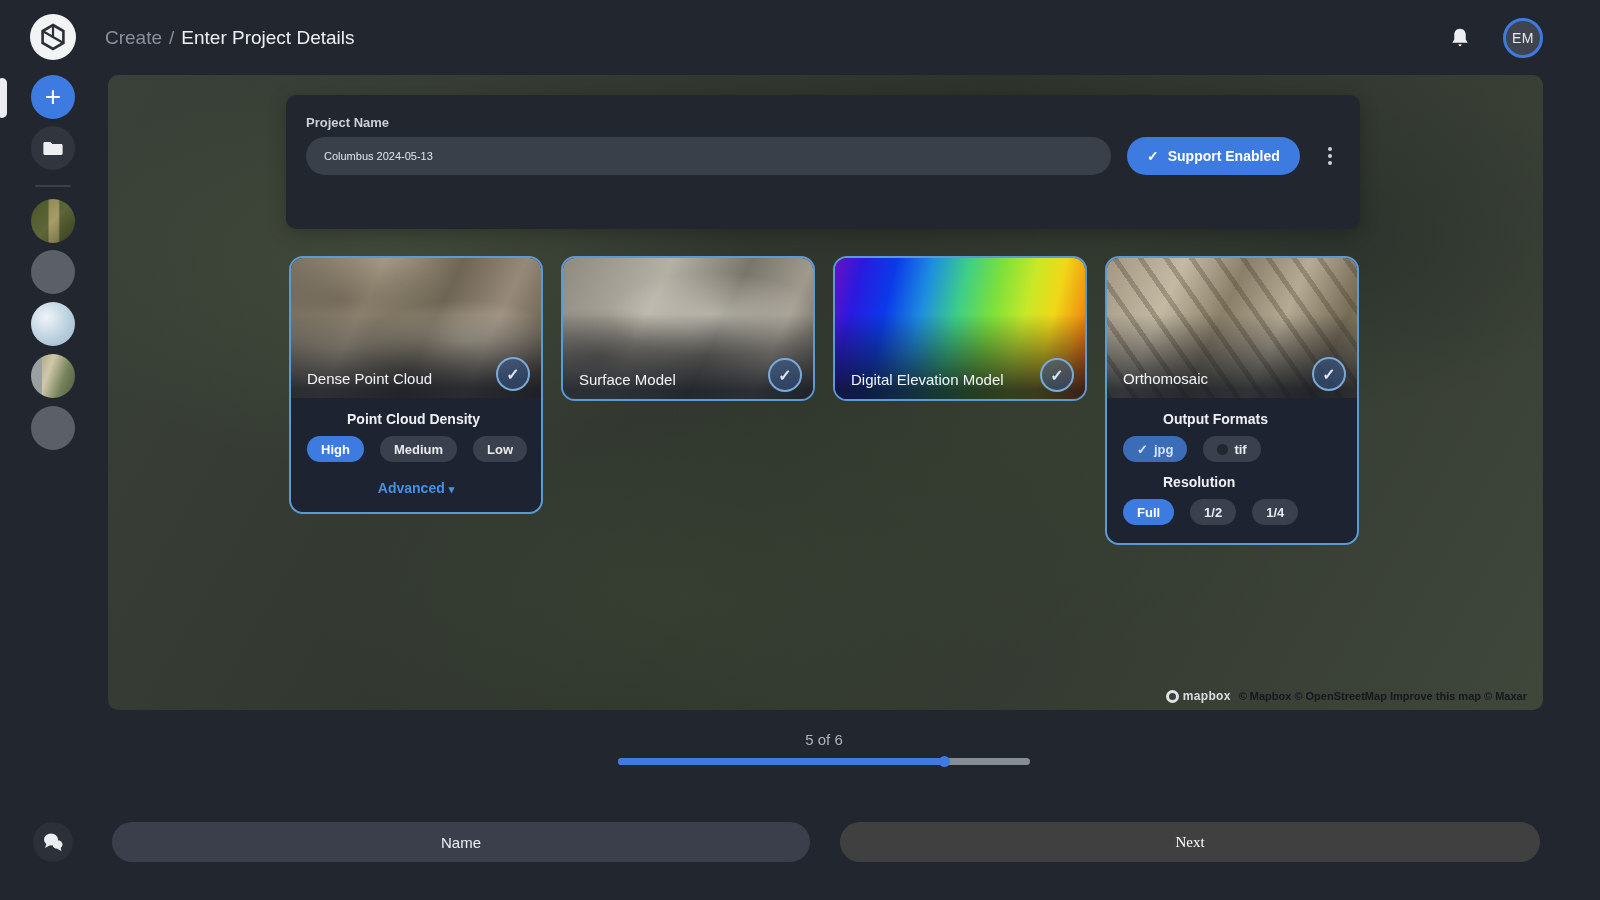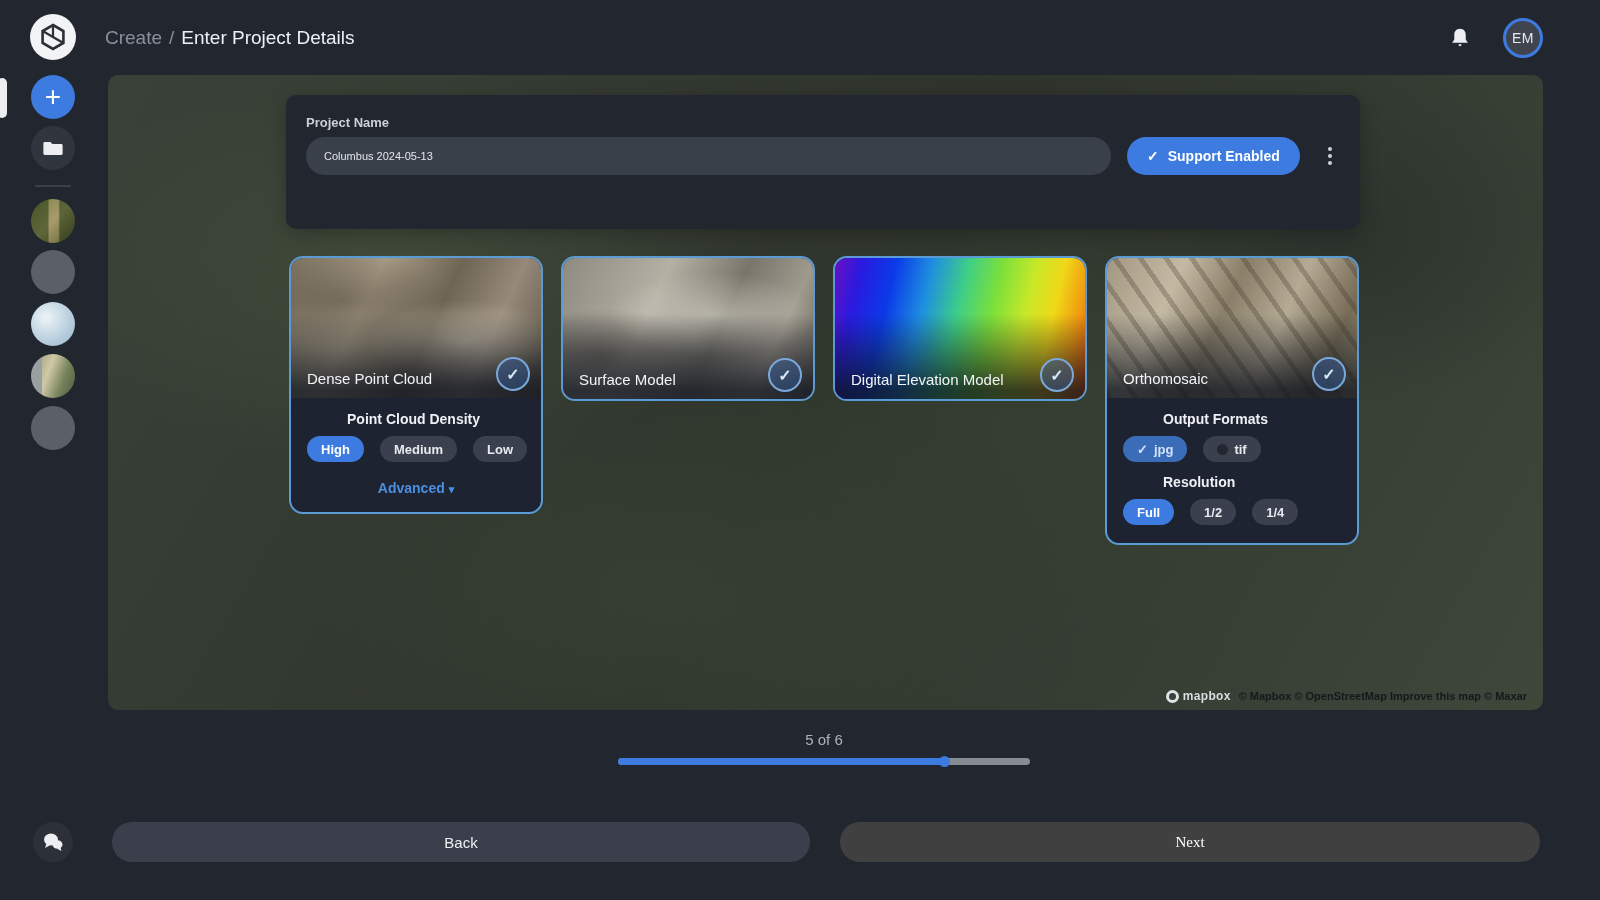--- a/index.html
+++ b/index.html
@@ -246,16 +246,16 @@
     </div>
   </div>
 
   <div class="progress-label">5 of 6</div>
   <div class="progress-track">
     <div class="progress-fill" style="width: 80%;">
       <span class="progress-knob"></span>
     </div>
   </div>
 
-  <button class="footer-btn back-btn">Back</button>
+  <button class="footer-btn back-btn">Name</button>
   <button class="footer-btn next-btn">Next</button>
 
 </div>
 
 </body></html>

